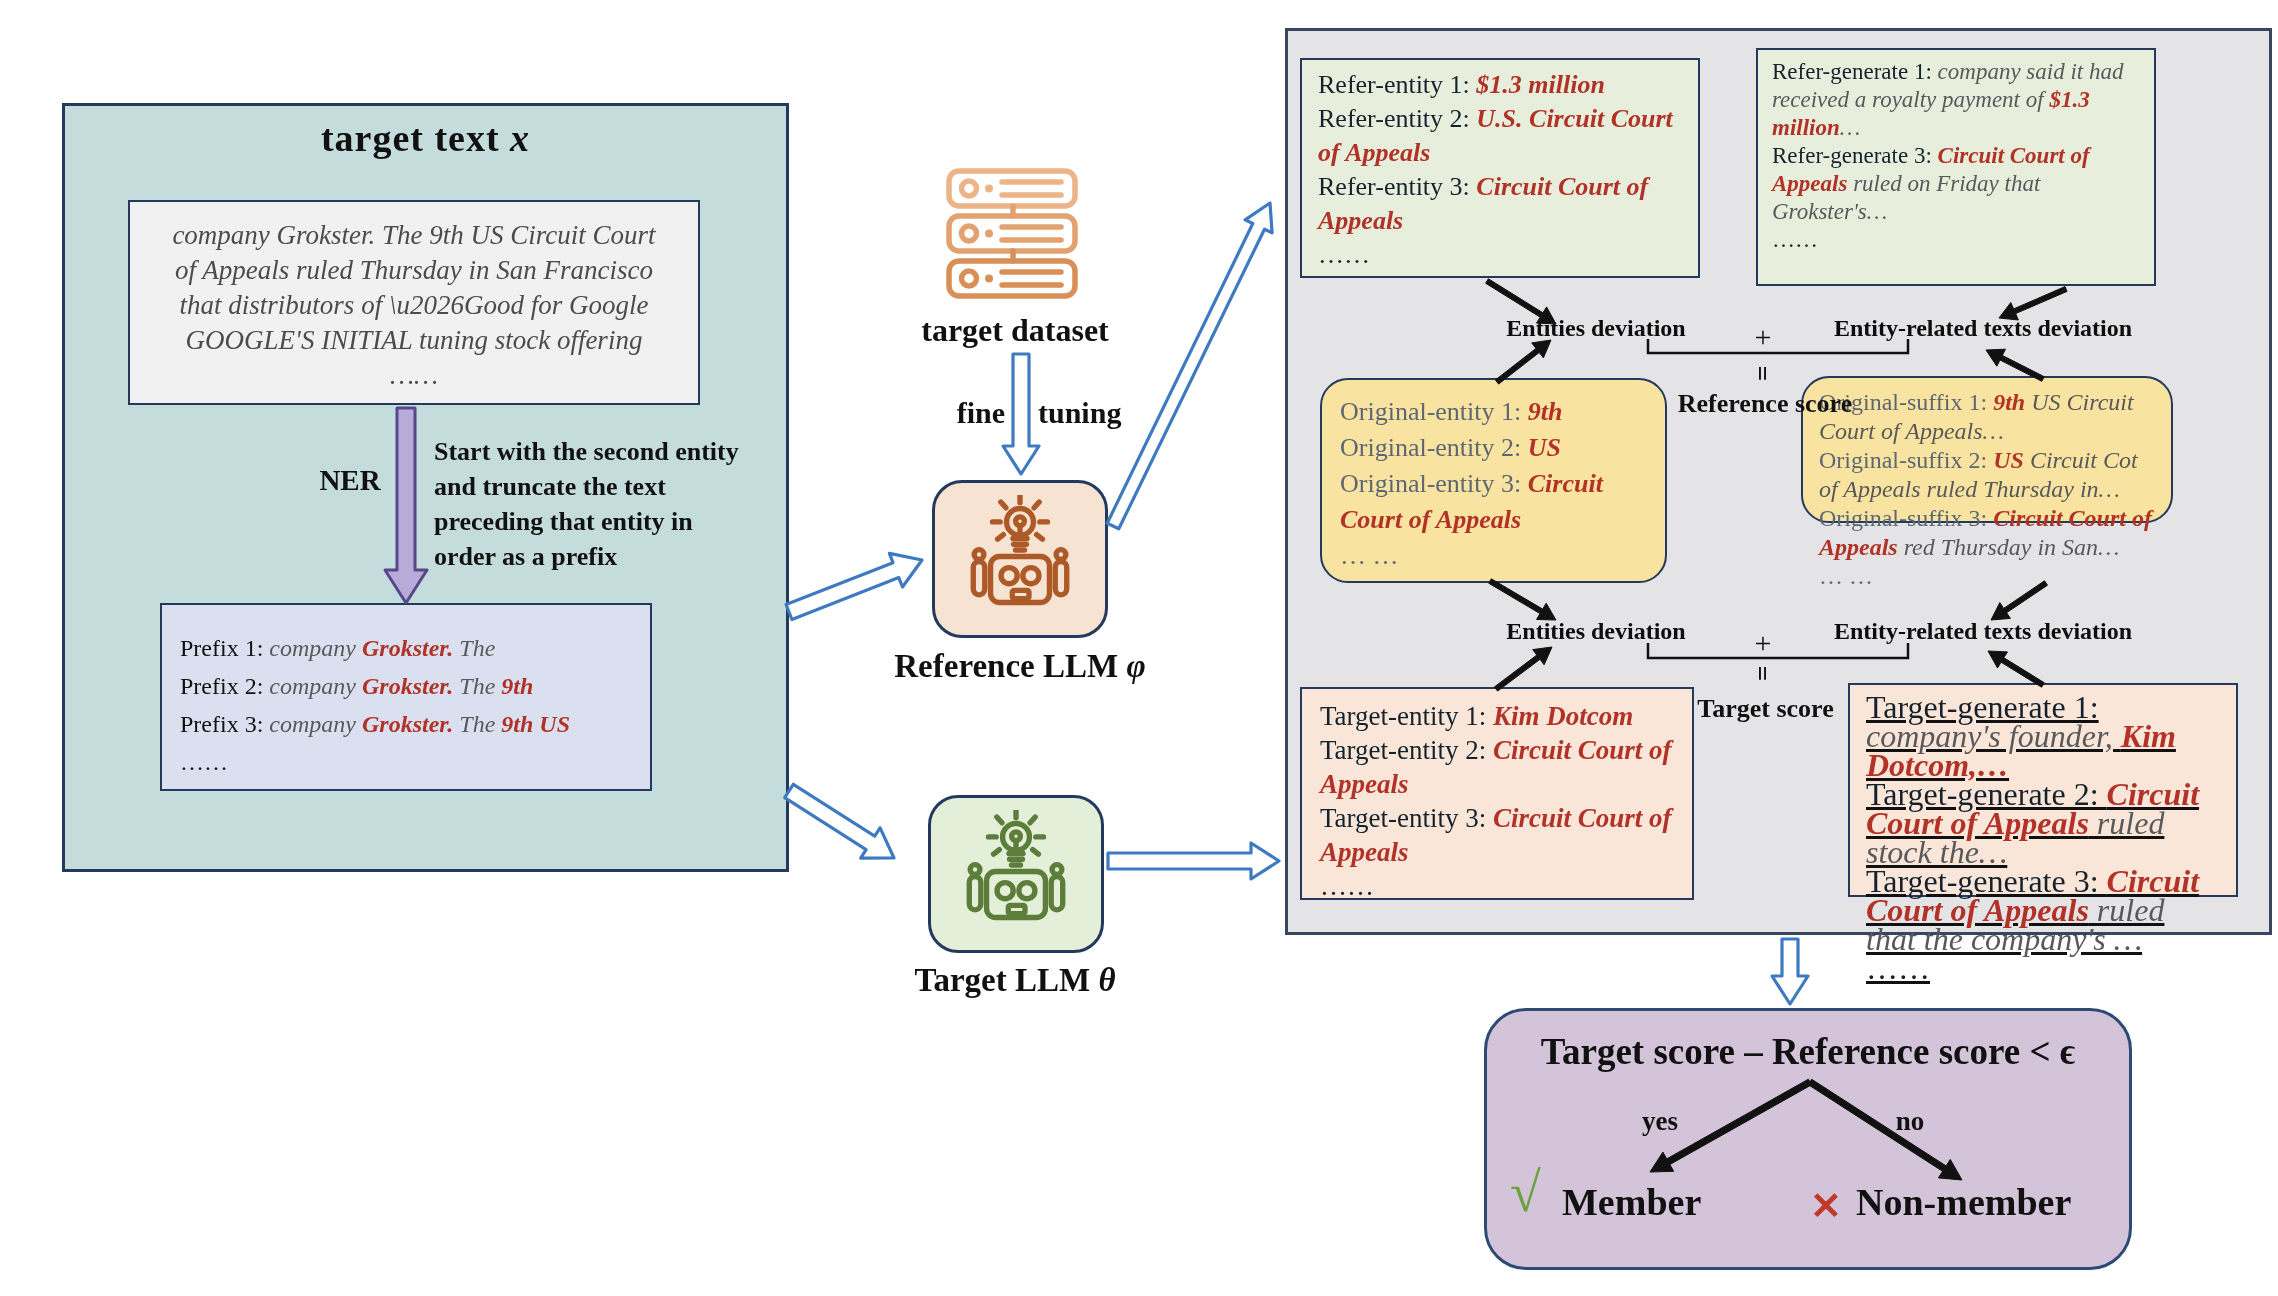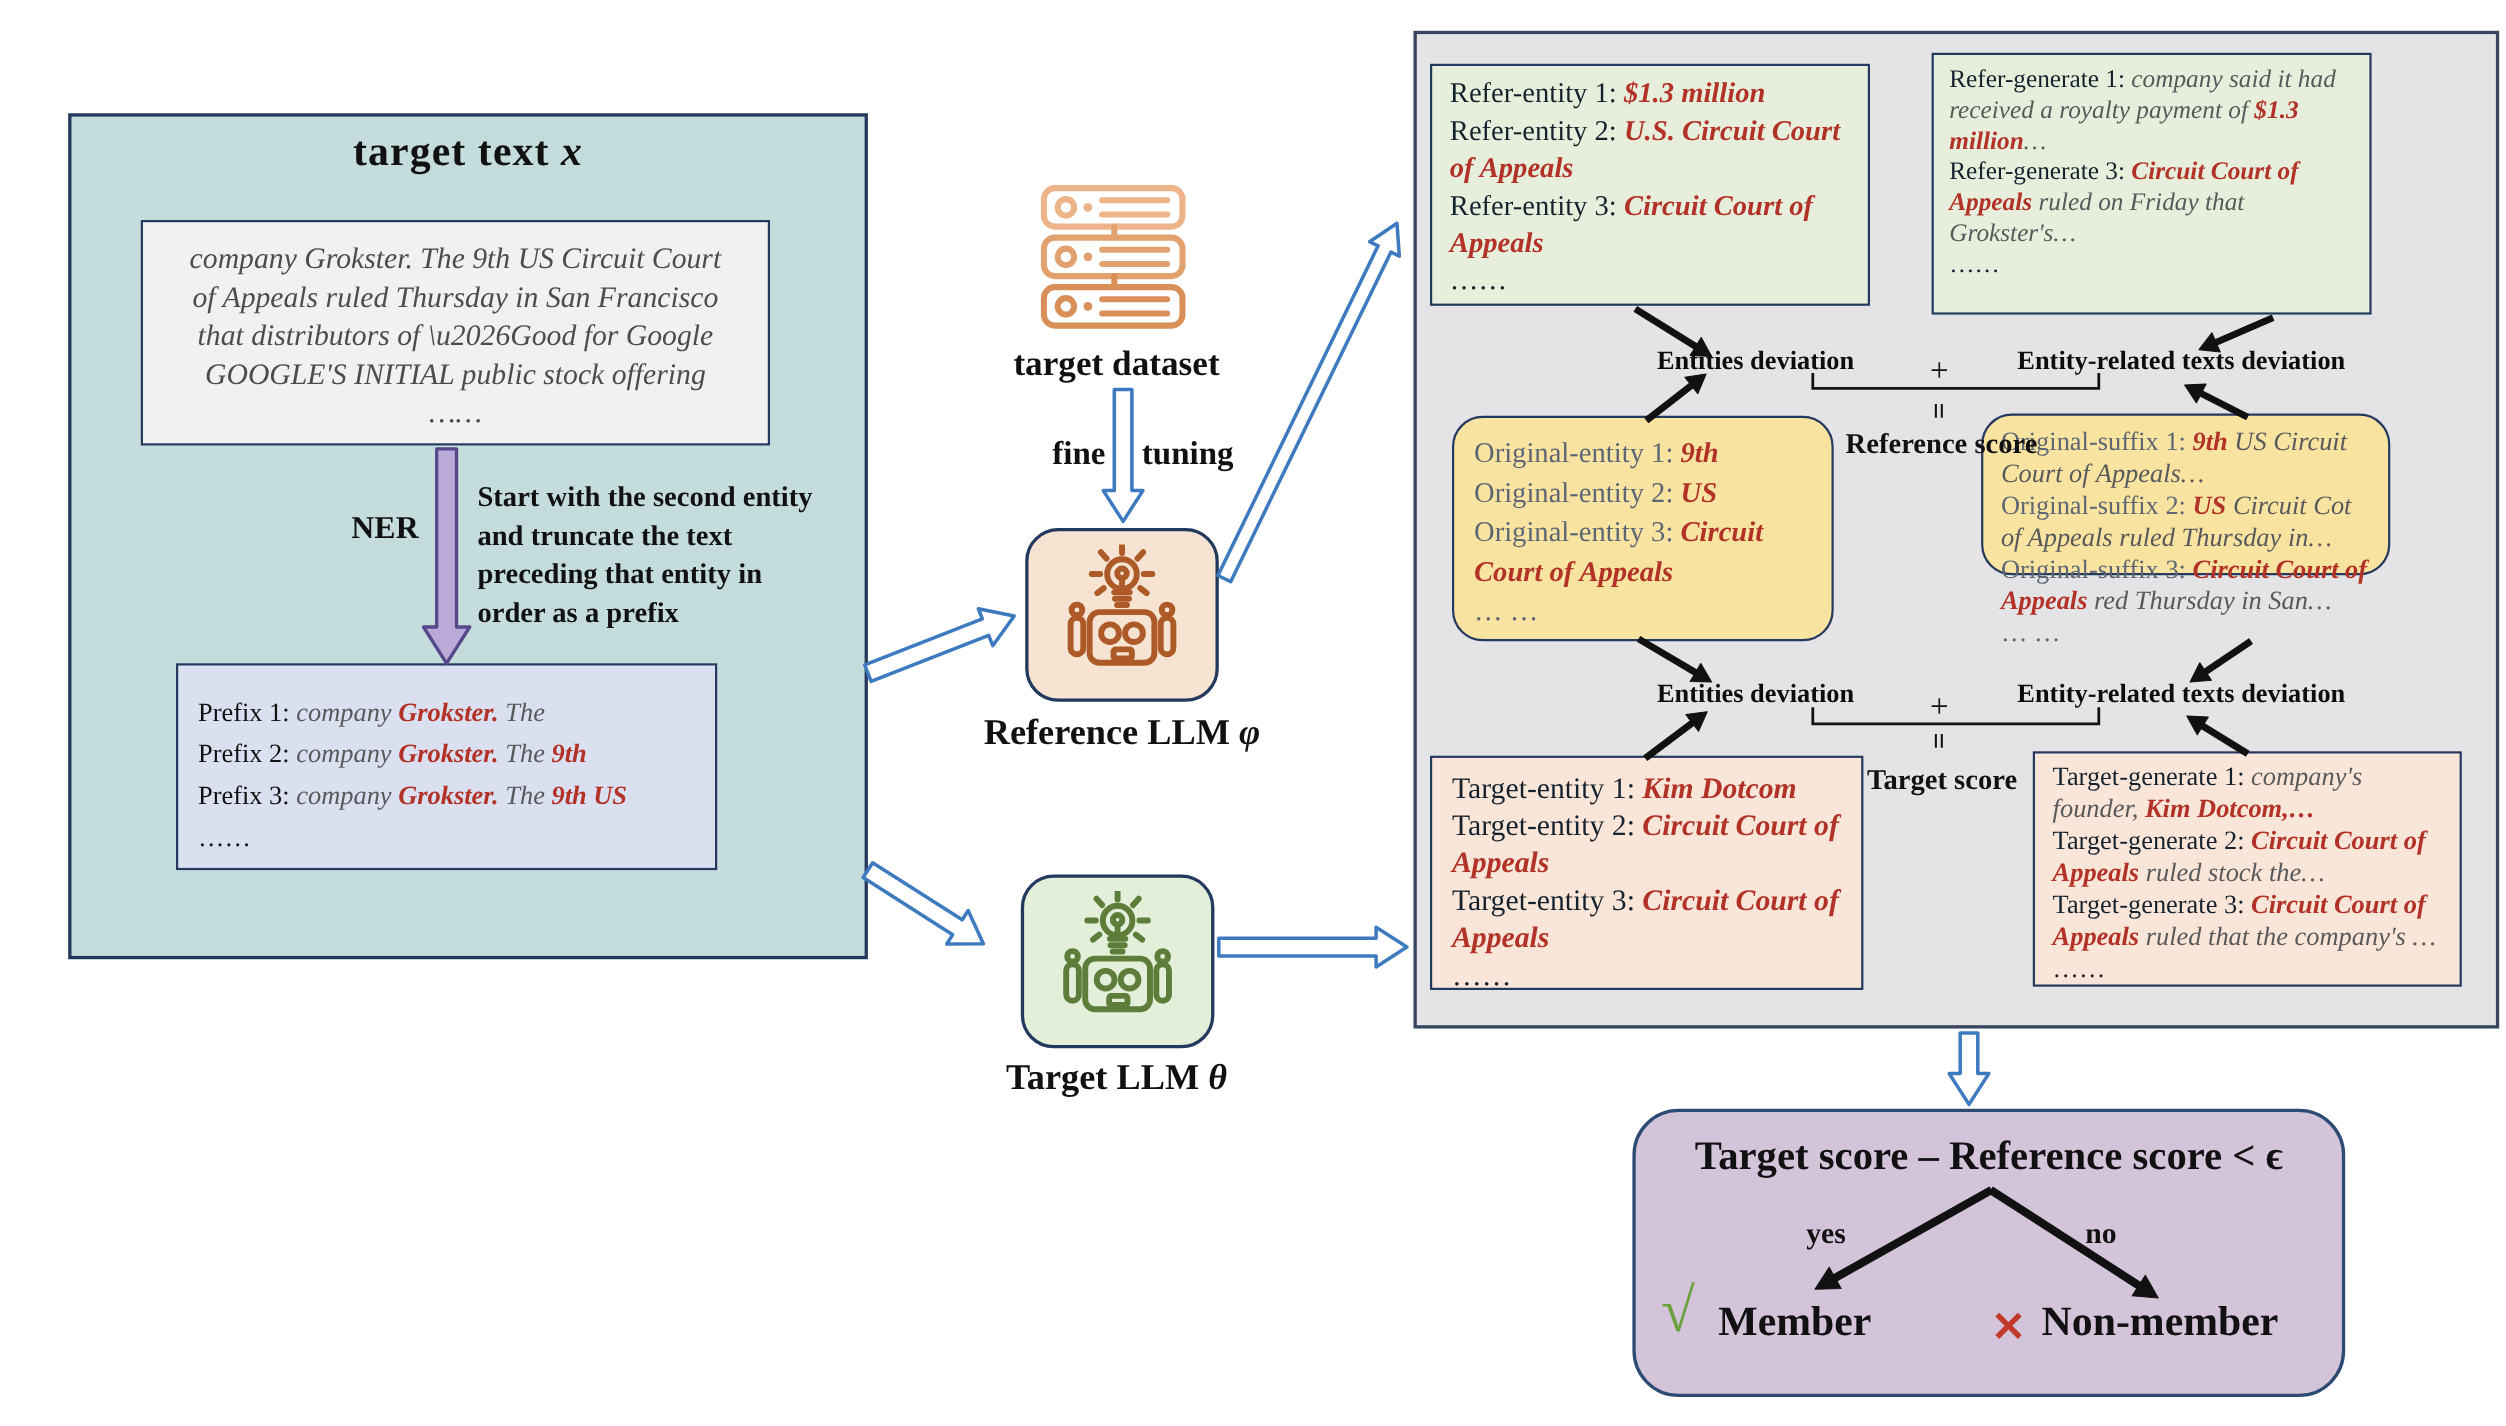--- a/index.html
+++ b/index.html
@@ -47,21 +47,21 @@
   .box-green2 { left:1756px; top:48px; width:400px; height:238px; background:#e7efdc; padding:8px 14px; }
   .box-green2 .ln { font-size:23px; line-height:28px; }
   .box-yellow { border-radius:28px; background:#f9e3a0; }
   .box-yellow1 { left:1320px; top:378px; width:347px; height:205px; padding:14px 18px; }
   .box-yellow1 .ln { font-size:26px; line-height:36px; }
   .box-yellow2 { left:1801px; top:376px; width:372px; height:147px; padding:10px 16px; }
   .box-yellow2 .ln { font-size:24px; line-height:29px; }
   .box-pink1 { left:1300px; top:687px; width:394px; height:213px; background:#f9e6d8; padding:10px 18px; }
   .box-pink1 .ln { font-size:27px; line-height:34px; }
   .box-pink2 { left:1848px; top:683px; width:390px; height:214px; background:#f9e6d8; padding:8px 16px; }
-  .box-pink2 .ln { font-size:24px; line-height:29px; }
+  .box-pink2 .ln { font-size:32px; line-height:29px;text-decoration:underline; }
 
   .seg-g { font-style:italic; color:#58595b; font-weight:400; }
   .seg-r { font-style:italic; color:#b23227; font-weight:700; }
   .box-green1 .seg-k, .box-green2 .seg-k, .box-pink1 .seg-k, .box-pink2 .seg-k { color:#15222e; }
   .box-yellow1 .seg-k, .box-yellow2 .seg-k { color:#5d6673; }
   .prefix-box .seg-k { color:#111; }
 
   .dev-label { font-size:24px; font-weight:700; text-align:center; color:#0d0d0d; }
   .plus-sign { font-size:30px; text-align:center; }
   .vert-eq { font-size:27px; font-weight:700; text-align:center; }
@@ -85,21 +85,21 @@
 <body>
 
 <div class="canvas">
 
   <div class="abs left-panel"></div>
   <div class="abs lp-title"><span>target text</span>&nbsp;<span class="var">x</span></div>
   <div class="abs source-box">
       <div class="tline">company Grokster. The 9th US Circuit Court</div>
       <div class="tline">of Appeals ruled Thursday in San Francisco</div>
       <div class="tline">that distributors of \u2026Good for Google</div>
-      <div class="tline">GOOGLE'S INITIAL public stock offering</div>
+      <div class="tline">GOOGLE'S INITIAL tuning stock offering</div>
       <div class="tline">……</div>
     </div>
   <div class="abs ner-label">NER</div>
   <div class="abs instruction">
       <div class="tline">Start with the second entity</div>
       <div class="tline">and truncate the text</div>
       <div class="tline">preceding that entity in</div>
       <div class="tline">order as a prefix</div>
     </div>
   <div class="abs prefix-box">

